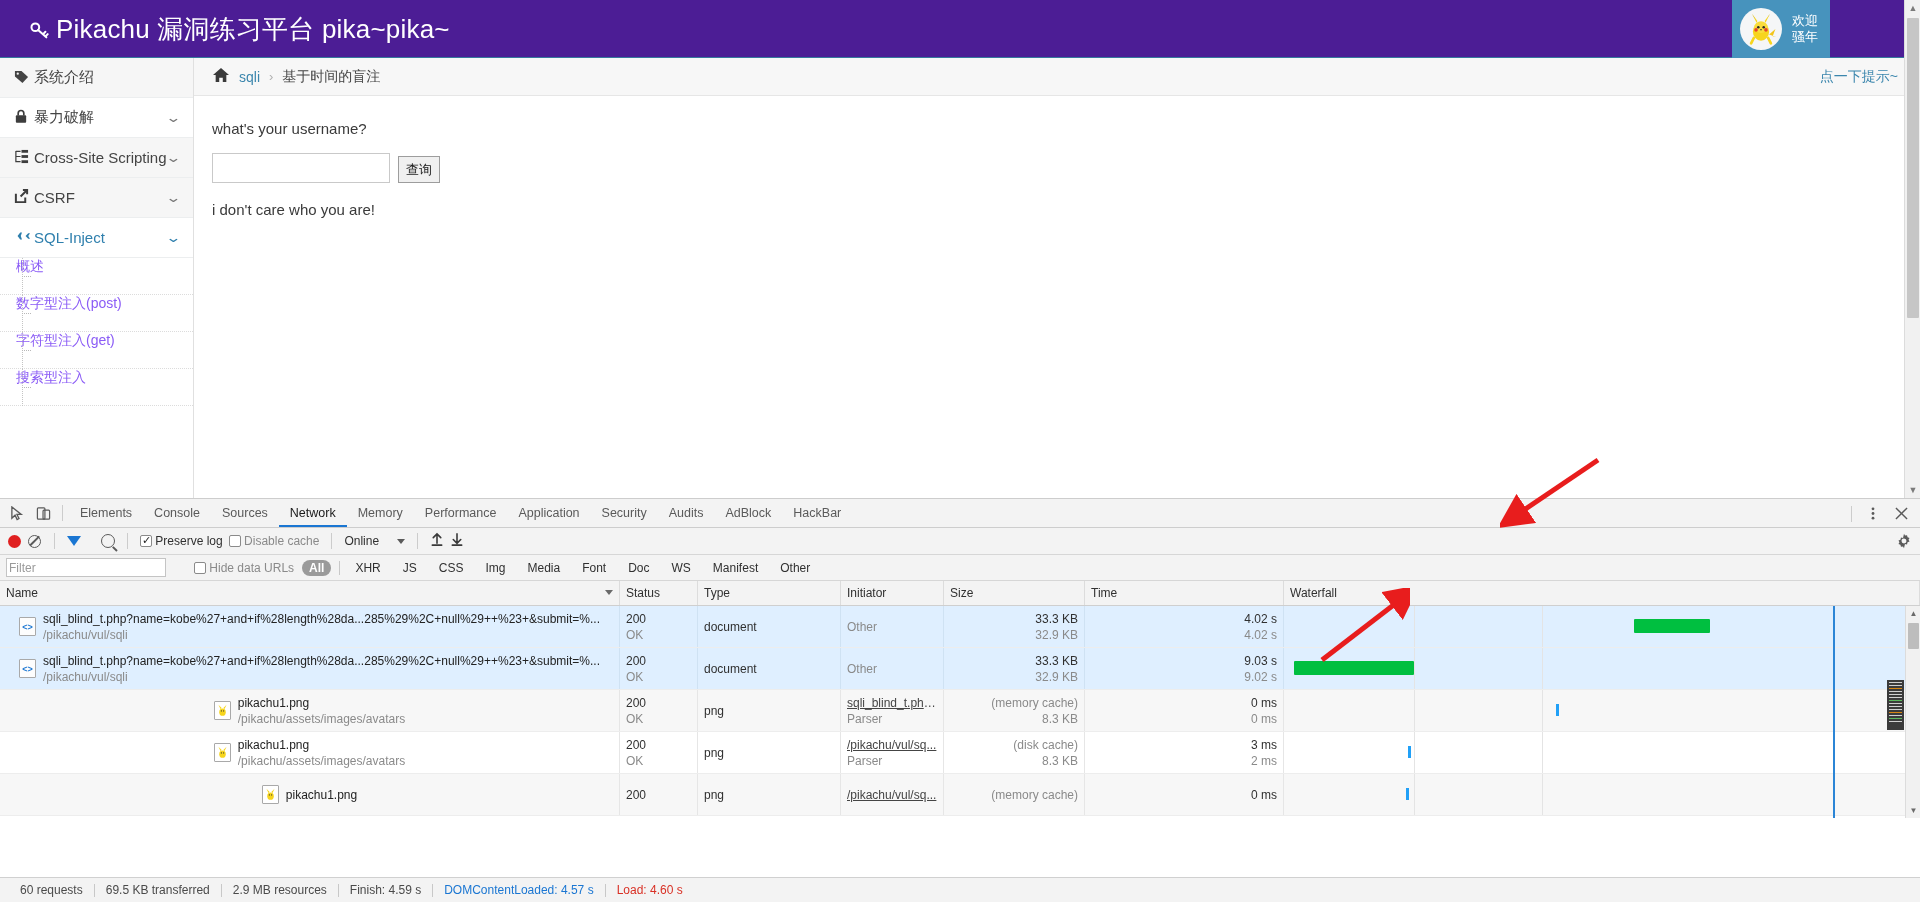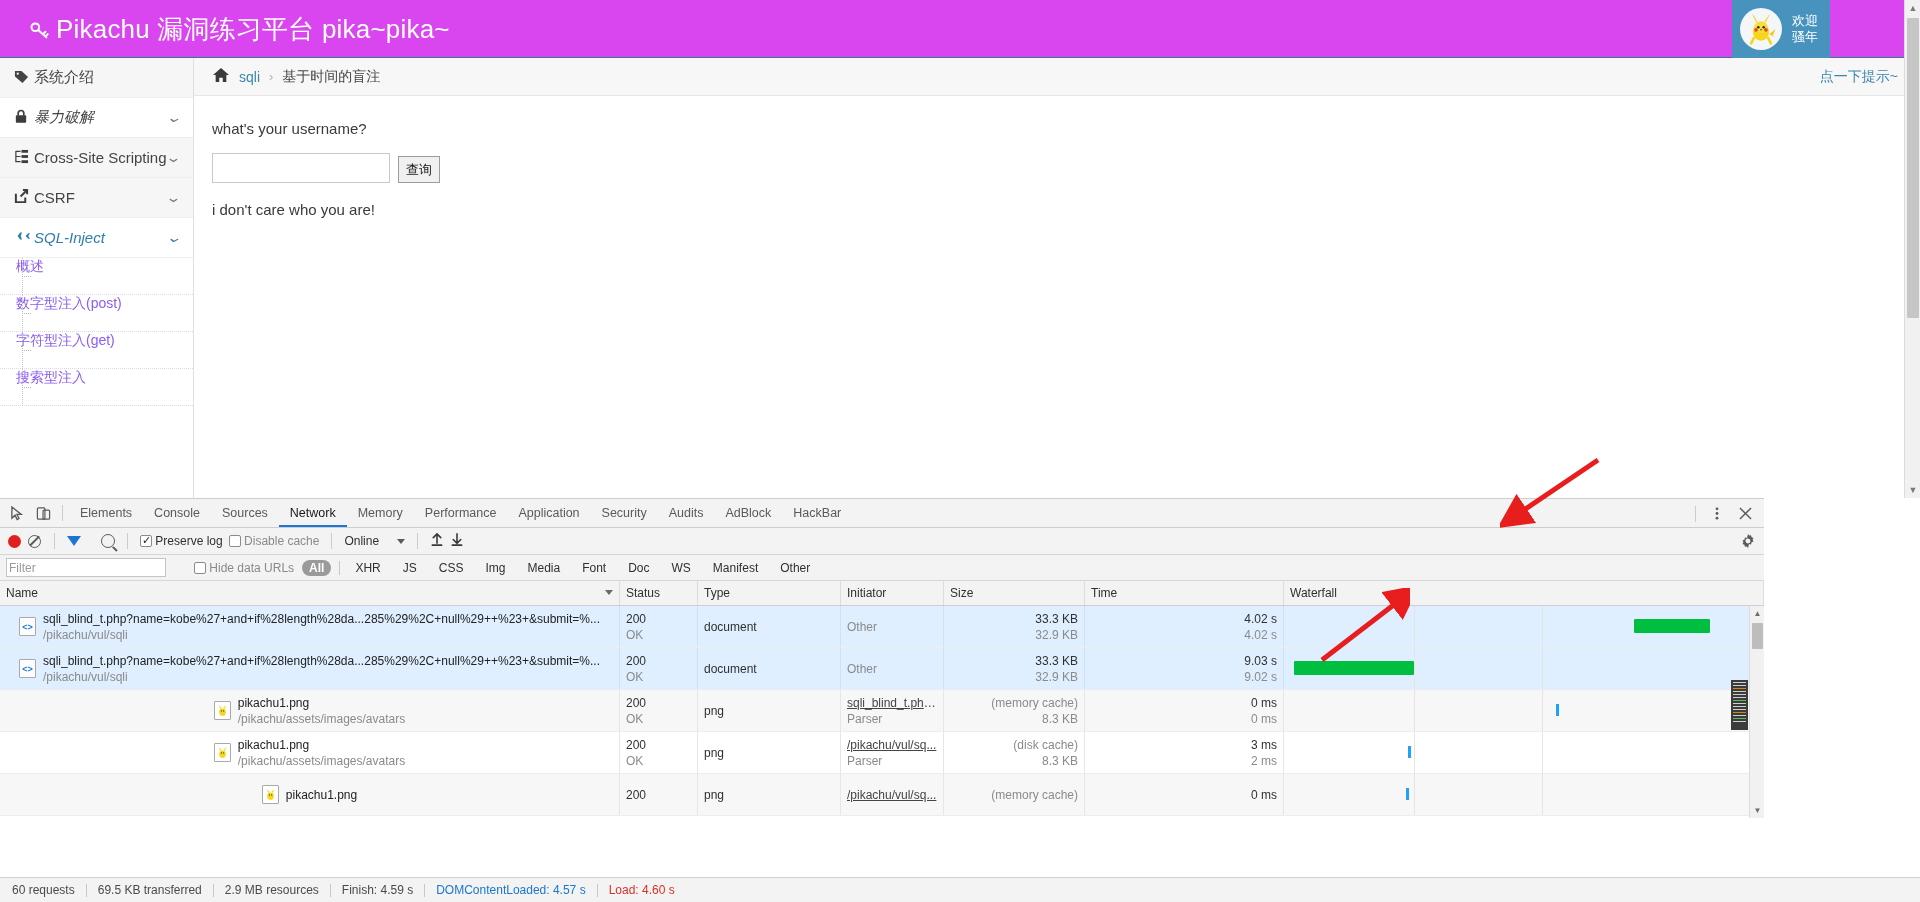--- a/index.html
+++ b/index.html
@@ -11,21 +11,21 @@
   #app { position: relative; width: 1920px; height: 902px; }
 
   
   .page-area {
     position: absolute; top: 0; left: 0; width: 1920px; height: 498px;
     overflow: hidden; background: #fff;
   }
 
   
   .site-header {
-    position: relative; height: 58px; background: #d946ef;
+    position: relative; height: 58px; background: #4c1d95;
     border-bottom: 1px solid #35789e;
   }
   .site-title {
     position: absolute; left: 28px; top: 12px;
     color: #fff; font-size: 26px; font-weight: 400;
     white-space: nowrap; letter-spacing: 0.2px;
   }
   .key-icon {
     display: inline-block; vertical-align: -3px; margin-right: 6px;
   }
@@ -50,21 +50,21 @@
   
   .sidebar {
     position: absolute; left: 0; top: 0; width: 194px; height: 440px;
     background: #fff; border-right: 1px solid #e0e0e0;
   }
   .nav-item {
     position: relative; height: 40px; display: flex; align-items: center;
     padding: 0 14px; border-bottom: 1px solid #eceeef;
     background: #f6f6f6; color: #444; font-size: 15px;
   }
-  .nav-item.plain { background: #fff; font-style: italic; }
+  .nav-item.plain { background: #fff; }
   .nav-item .ic { width: 20px; font-size: 14px; color: #555; flex: 0 0 auto; }
   .nav-item .lbl { flex: 1 1 auto; white-space: nowrap; }
   .nav-item .chev {
     flex: 0 0 auto; color: #777; font-size: 13px;
     transform: scaleX(1.5);
   }
   .nav-item.active { color: #2e7fad; }
   .nav-item.active .ic, .nav-item.active .chev { color: #2e7fad; }
   .sub-item {
     position: relative; height: 37px; display: flex; 
@@ -126,21 +126,21 @@
   }
   .page-scroll .arrow.up { top: 0; }
   .page-scroll .arrow.down { bottom: 0; }
   .page-scroll .thumb {
     position: absolute; left: 2px; top: 18px; width: 12px; height: 300px;
     background: #c6c6c6; border-radius: 1px;
   }
 
   
   .devtools {
-    position: absolute; left: 0; top: 498px; width: 1764px; height: 404px;
+    position: absolute; left: 0; top: 498px; width: 1920px; height: 404px;
     background: #fff; border-top: 1px solid #cdcdcd;
     font-size: 12px; color: #303030;
   }
   .dt-tabbar {
     position: relative; height: 29px; background: #f3f3f3;
     border-bottom: 1px solid #cdcdcd;
     display: flex; align-items: center; padding-left: 4px;
   }
   .dt-icobtn {
     width: 26px; height: 26px; display: flex;
@@ -326,21 +326,21 @@
   }
   .minimap i {
     display: block; height: 1px; margin-bottom: 2px; background: #d0d0d0;
   }
   .minimap i.o { background: #d58512; }
   .minimap i.g { background: #5cb85c; }
 
   .dt-status {
     position: absolute; left: 0; bottom: 0; width: 1920px; height: 25px;
     background: #f3f3f3; border-top: 1px solid #d0d0d0;
-    display: flex; align-items: center; padding-left: 12px;
+    display: flex; align-items: center; padding-left: 20px;
     font-size: 12px; color: #4a4a4a; gap: 0;
   }
   .st-item { padding: 0 11px; white-space: nowrap; }
   .st-item.first { padding-left: 0; }
   .st-sep { width: 1px; height: 13px; background: #c8c8c8; }
   .st-dcl { color: #1a76d2; }
   .st-load { color: #d93025; }
 
   
   .annot { position: absolute; pointer-events: none; z-index: 50; }

